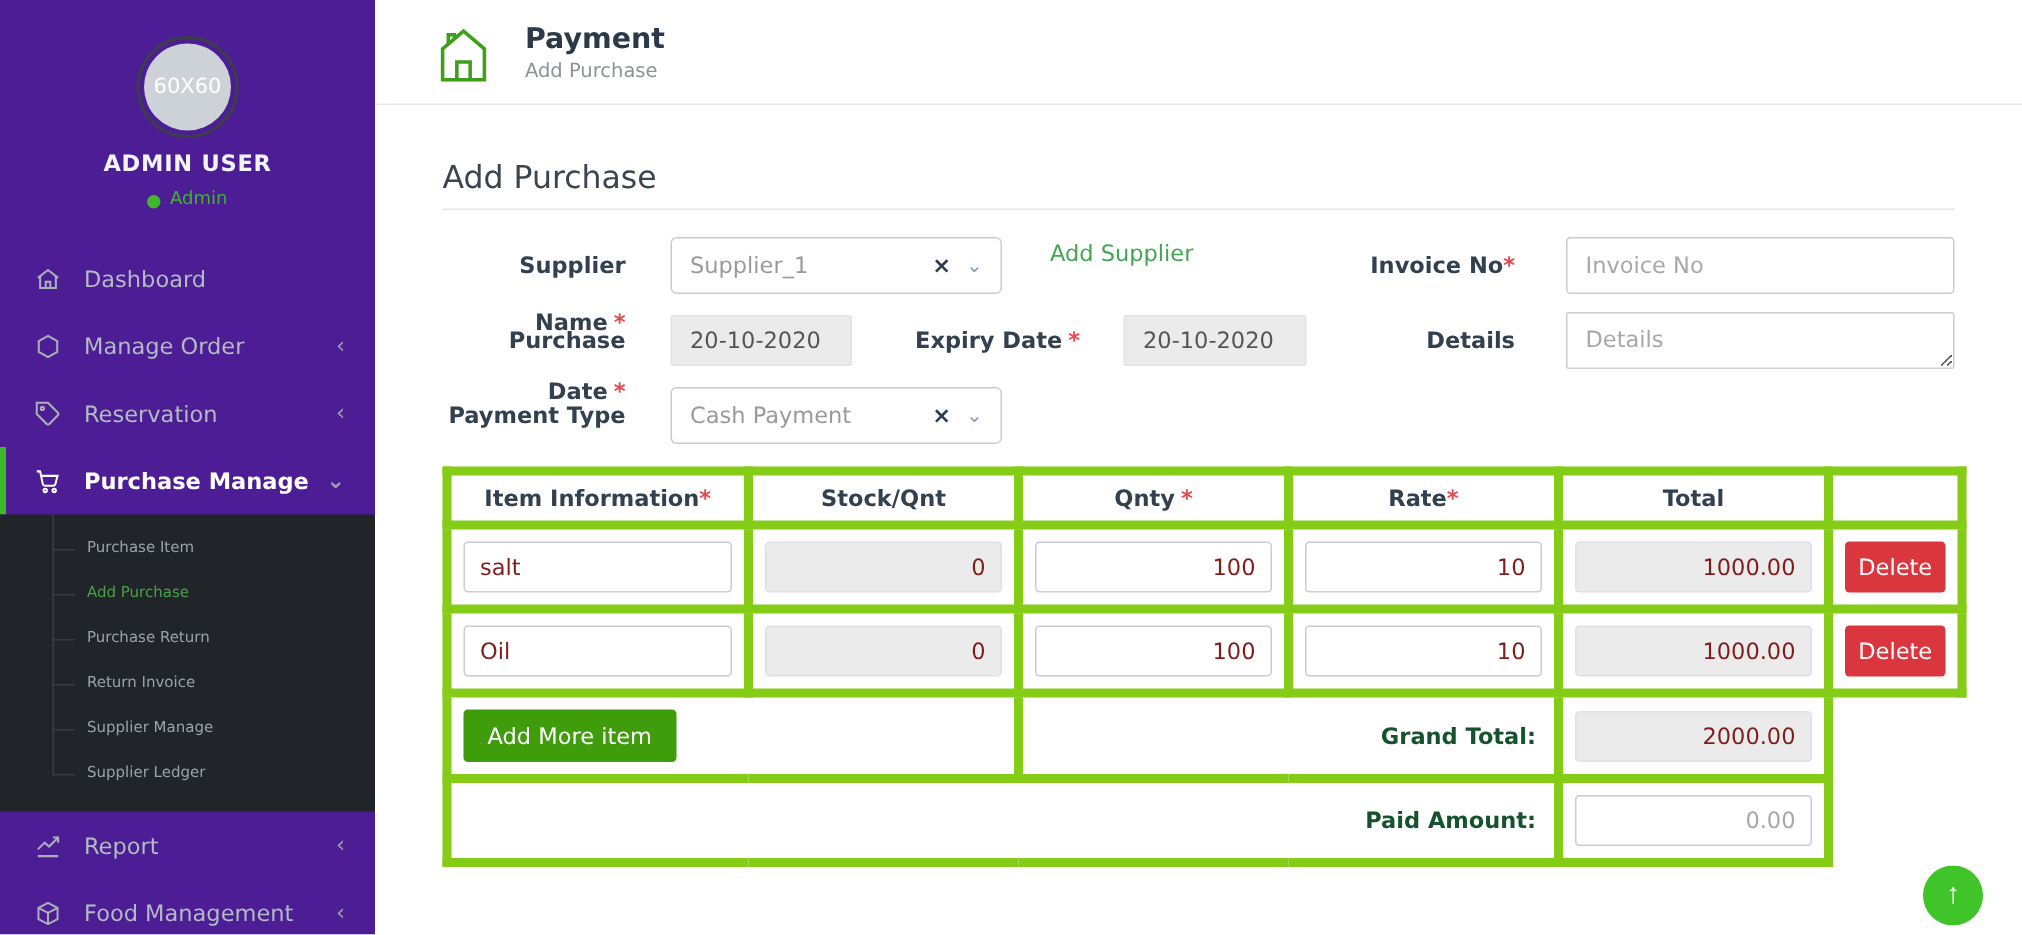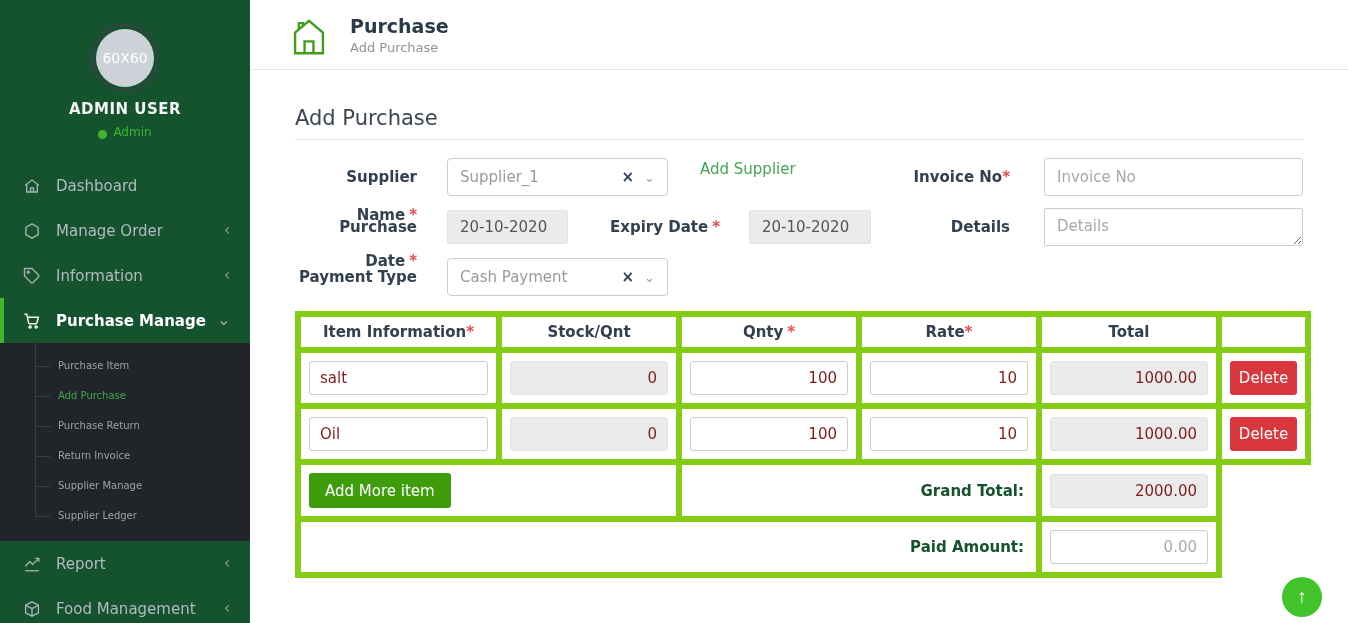--- a/index.html
+++ b/index.html
@@ -2,21 +2,21 @@
 <html><head>
 <meta charset="utf-8">
 <style>
   * { margin:0; padding:0; box-sizing:border-box; }
   html,body { width:1348px; height:623px; overflow:hidden; }
   body { font-family:"DejaVu Sans","Liberation Sans",sans-serif; background:#ffffff; color:#33404f; }
 
   .app { display:flex; width:1348px; height:623px; }
 
   
-  .sidebar { width:250px; min-width:250px; height:623px; background:#14532d; overflow:hidden; }
+  .sidebar { width:250px; min-width:250px; height:623px; background:#4c1d95; overflow:hidden; }
   .profile { text-align:center; }
   .avatar-ring { width:68px; height:68px; margin:24px auto 8px; border:2px solid #3b4046; border-radius:50%;
                  display:flex; align-items:center; justify-content:center; }
   .avatar { width:58px; height:58px; border-radius:50%; background:#ccd2d8; color:#ffffff;
             display:flex; align-items:center; justify-content:center; font-size:14px; }
   .profile-name { color:#f2f3f4; font-size:15px; font-weight:700; letter-spacing:.5px; margin-top:4px; }
   .profile-role { margin-top:7px; font-size:12px; color:#3fb62c; display:flex; align-items:flex-end; justify-content:center; gap:6px; }
   .status-dot { width:9px; height:9px; border-radius:50%; background:#3fb62c; display:inline-block; }
 
   .nav { margin-top:24px; }
@@ -123,21 +123,21 @@
         <span>Manage Order</span>
         <span class="chevron">‹</span>
       </div>
       <div class="nav-item">
         <span class="nav-icon">
           <svg width="18" height="18" viewBox="0 0 24 24" fill="none" stroke-width="1.8">
               <path d="M20.6 13.4 L13.4 20.6 a2 2 0 0 1 -2.8 0 L2 12 V2 H12 L20.6 10.6 a2 2 0 0 1 0 2.8 Z"></path>
               <circle cx="7" cy="7" r="1.4"></circle>
             </svg>
         </span>
-        <span>Information</span>
+        <span>Reservation</span>
         <span class="chevron">‹</span>
       </div>
       <div class="nav-item active">
         <span class="nav-icon">
           <svg width="18" height="18" viewBox="0 0 24 24" fill="none" stroke-width="1.8">
               <circle cx="9.5" cy="20" r="1.5"></circle>
               <circle cx="17.5" cy="20" r="1.5"></circle>
               <path d="M2 3 H5 L7.4 14.3 a1.8 1.8 0 0 0 1.8 1.4 H16.8 a1.8 1.8 0 0 0 1.8 -1.4 L20.5 7 H6"></path>
             </svg>
         </span>
@@ -182,21 +182,21 @@
   <div class="main">
     <header class="topbar">
       <span style="display:flex;">
         <svg width="38" height="44" viewBox="0 0 24 27" fill="none" stroke="#3f9e1a" stroke-width="1.5">
           <path d="M3.2 12 L12 4.5 L20.8 12 V25 H3.2 Z"></path>
           <path d="M9.2 25 V17.5 H14.8 V25"></path>
           <path d="M5.6 10 V6 H8.2 V7.8"></path>
         </svg>
       </span>
       <div>
-        <div class="topbar-title">Purchase</div>
+        <div class="topbar-title">Payment</div>
         <div class="topbar-sub">Add Purchase</div>
       </div>
     </header>
 
     <div class="page">
       <div class="page-heading">Add Purchase</div>
       <div class="heading-divider"></div>
 
       <div class="flabel" style="left:37px; top:88px; width:130px; line-height:38px;">
         <span>Supplier Name</span><span class="star sp">*</span>

